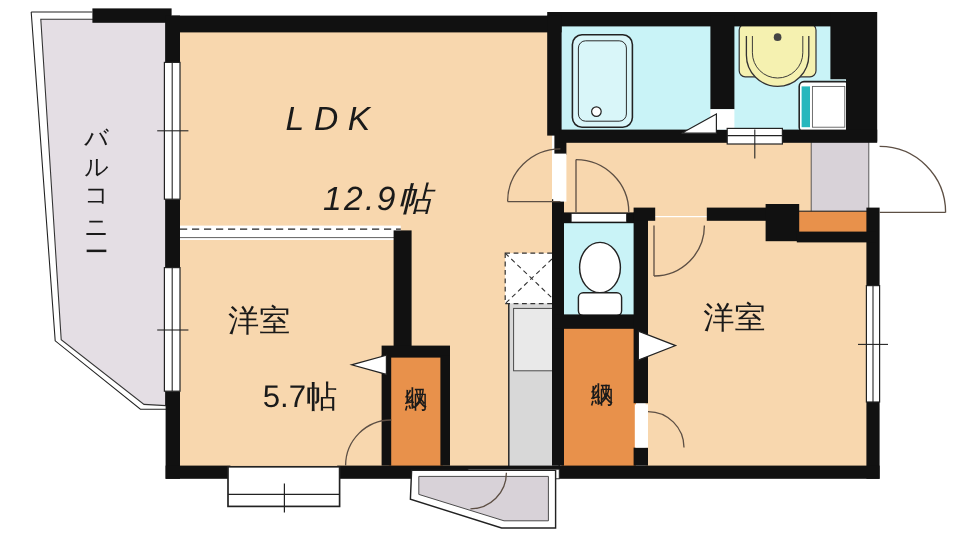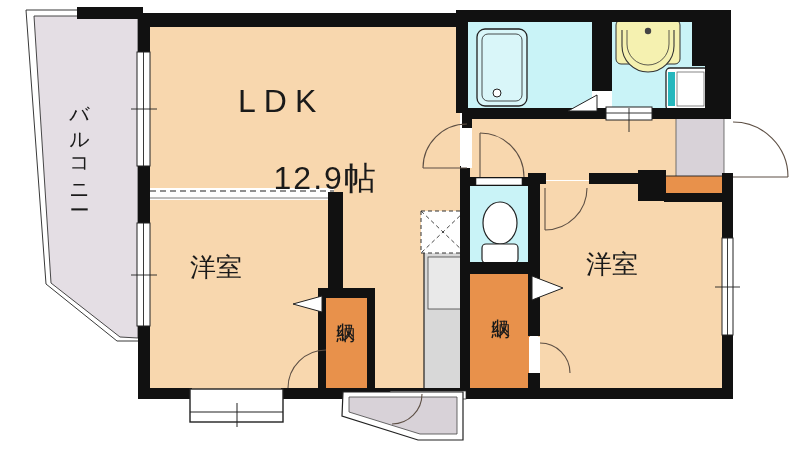--- a/index.html
+++ b/index.html
@@ -12,21 +12,21 @@
   .floor{fill:var(--floor);}
   .wet{fill:var(--wet);}
   .storage{fill:var(--storage);}
   .tile{fill:var(--tile);stroke:#555;stroke-width:0.8;}
   .counter{fill:var(--counter);stroke:#222;stroke-width:1.2;}
   .arc{stroke:var(--arc);stroke-width:1.1;fill:none;}
   .win{fill:#fff;stroke:#222;stroke-width:1;}
   .thin{stroke:#222;stroke-width:0.9;fill:none;}
   .wedge{fill:#fff;stroke:#222;stroke-width:1;}
   .fixture{fill:#fff;stroke:#222;stroke-width:1.2;}
-  #ldk-label{left:238px;top:82px;font-size:32px;}
+  #ldk-label{left:238px;top:82px;font-size:28px;font-style:italic;}
   #ldk-label .l1{letter-spacing:8px;}
   #ldk-label .l2{letter-spacing:2px;}
   #room1-label{left:190px;top:252px;font-size:26px;line-height:1.22;}
   #room2-label{left:586px;top:249px;font-size:26px;line-height:1.22;}
   #balcony-label{left:68px;top:92px;font-size:20px;letter-spacing:4px;}
   .stlbl{font-size:19px;letter-spacing:2px;}
   #storage1-label{left:334px;top:307px;}
   #storage2-label{left:489px;top:303px;}
 </style>
 </head>
@@ -173,18 +173,18 @@
     <polygon class="wedge" points="568,111 597,95 597,111"></polygon>
     <polygon class="wedge" points="322,296 322,312 293,304"></polygon>
     <polygon class="wedge" points="532,276 532,300 563,288"></polygon>
   </g>
 </svg>
 
   <div class="lbl v" id="balcony-label">バルコニー</div>
   <div class="lbl" id="ldk-label"><span class="l1">LDK</span><br>
     <span class="l2">12.9帖</span></div>
   <div class="lbl" id="room1-label"><span>洋室</span><br>
-    </div>
+    <span>5.7帖</span></div>
   <div class="lbl" id="room2-label"><span>洋室</span><br>
     </div>
   <div class="lbl v stlbl" id="storage1-label">収納</div>
   <div class="lbl v stlbl" id="storage2-label">収納</div>
 </div>
 
 </body></html>

